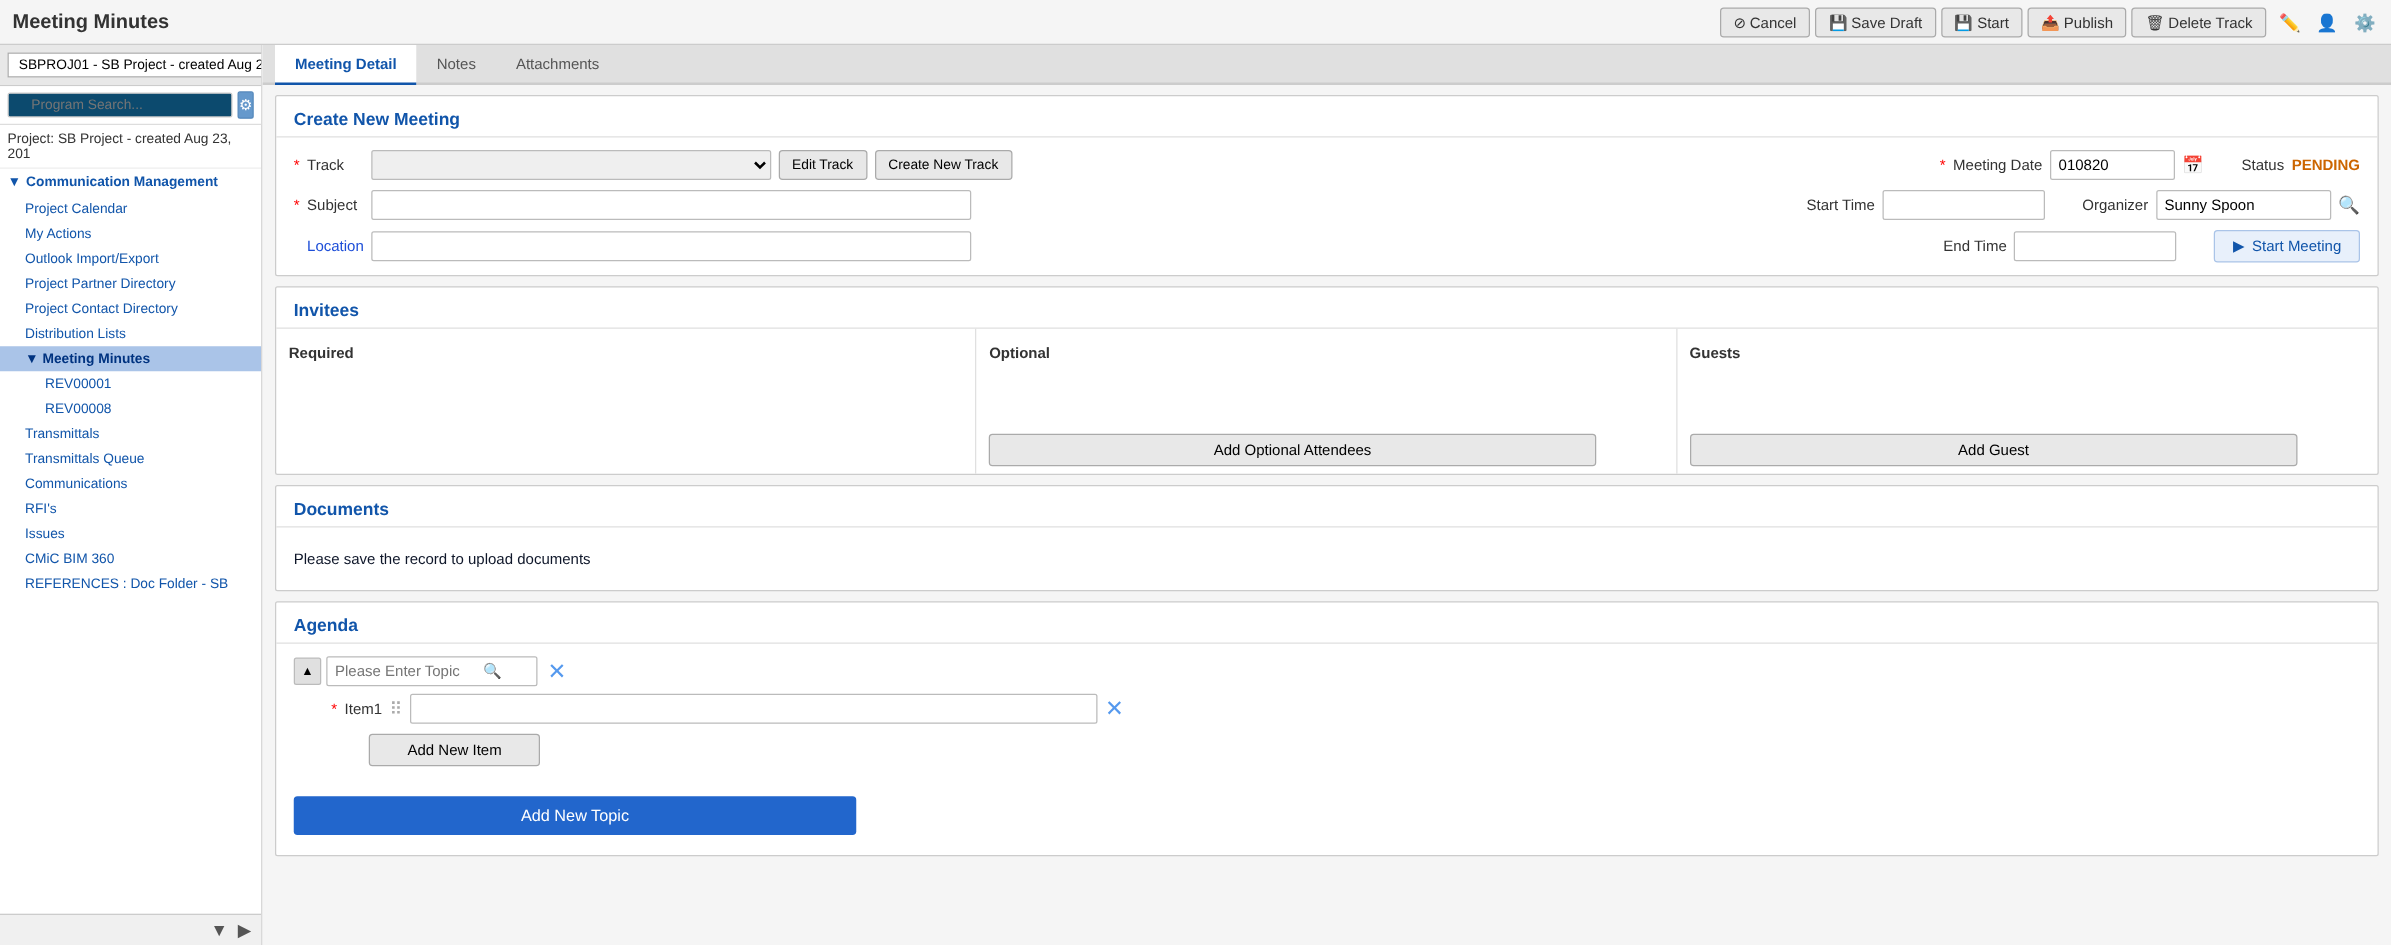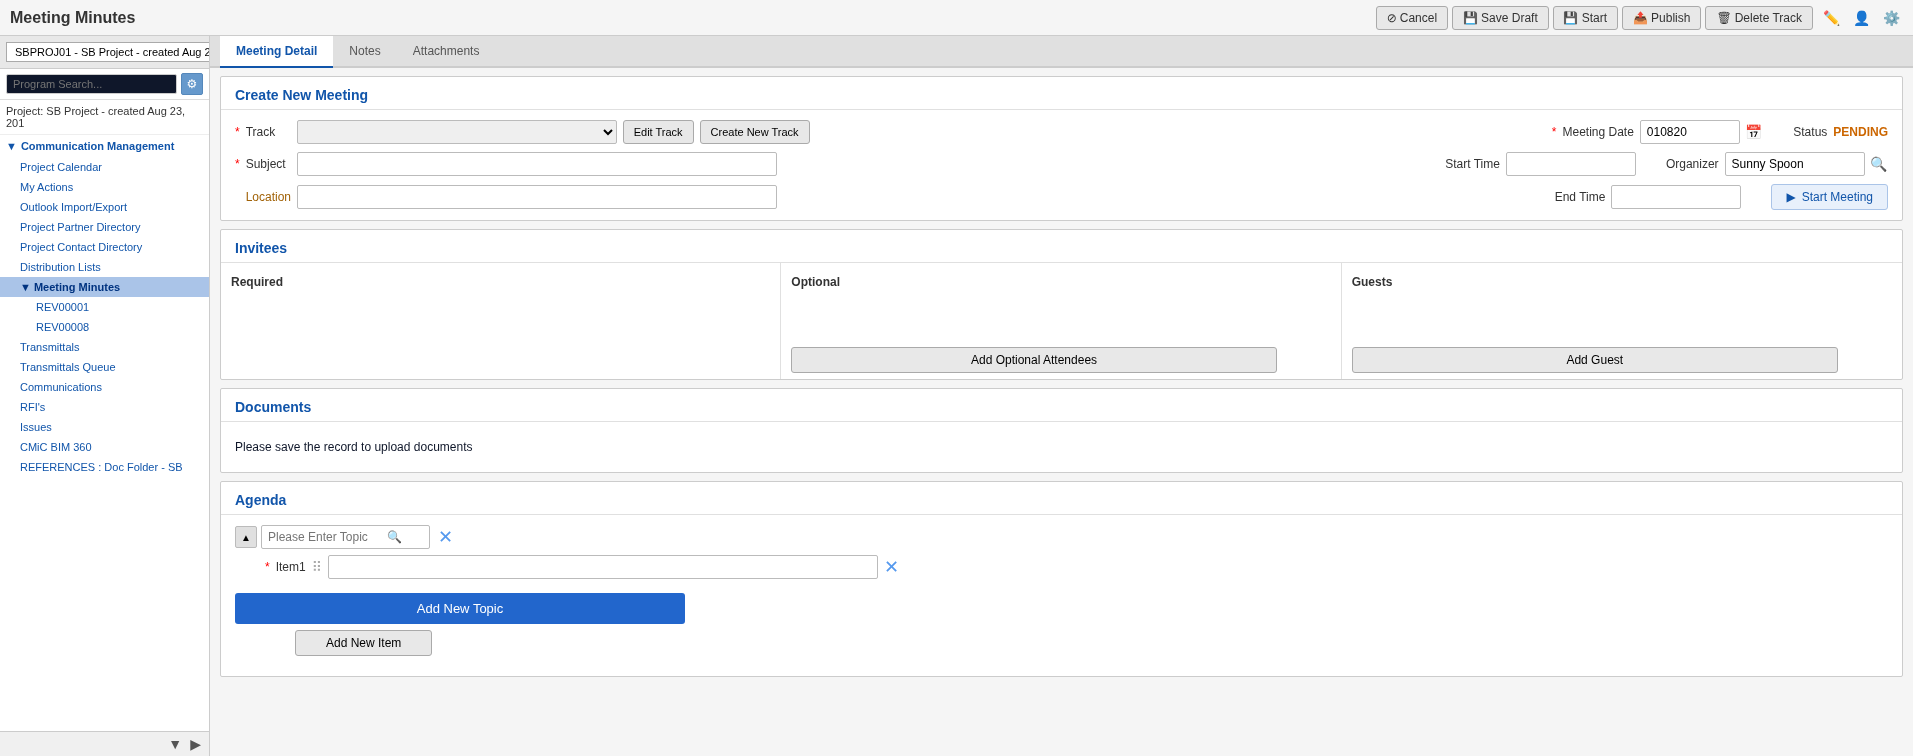--- a/index.html
+++ b/index.html
@@ -89,25 +89,25 @@
       display: flex;
       align-items: center;
       padding: 4px 6px;
       border-bottom: 1px solid #ddd;
       background: #fff;
       gap: 4px;
     }
     .sidebar-search {
       flex: 1;
       font-size: 11px;
-      padding: 3px 6px;
+      padding: 3px 18px;
       border: 1px solid #ccc;
       border-radius: 2px;
       color: #999;
-      background: #0f172a;
+      background: #0c4a6e;
     }
     .sidebar-gear {
       width: 22px;
       height: 22px;
       background: #6699cc;
       border: 1px solid #5588bb;
       border-radius: 2px;
       display: flex;
       align-items: center;
       justify-content: center;
@@ -529,21 +529,21 @@
           <div style="display:flex;align-items:center;gap:6px;margin-left:20px;">
             <span style="font-size:12px;color:#333;">Organizer</span>
             <input type="text" class="form-input" style="width: 140px;" value="Sunny Spoon">
             <span style="font-size:14px;color:#555;cursor:pointer;">🔍</span>
           </div>
         </div>
 
         <div style="display:flex;align-items:center;gap:10px;">
           <div style="display:flex;align-items:center;gap:6px;flex:1;">
             <span style="color:transparent;font-size:12px;">*</span>
-            <span style="font-size:12px;color:#a16207;min-width:45px;">Location</span>
+            <span style="font-size:12px;color:#1d4ed8;min-width:45px;">Location</span>
             <input type="text" class="form-input" style="width: 480px;">
           </div>
           <div style="display:flex;align-items:center;gap:6px;margin-left:20px;">
             <span style="font-size:12px;color:#333;white-space:nowrap;">End Time</span>
             <input type="text" class="form-input" style="width: 130px;">
           </div>
           <div style="margin-left:20px;">
             <button class="start-meeting-btn">
               <span>▶</span>
               <span>Start Meeting</span>
@@ -594,24 +594,24 @@
         </div>
 
         <div class="agenda-item-row">
           <span style="color:red;font-size:12px;">*</span>
           <span style="font-size:12px;color:#333;">Item1</span>
           <span style="color:#aaa;font-size:14px;cursor:grab;">⠿</span>
           <input type="text" class="agenda-item-input" style="">
           <span style="color:#5599ee;font-size:18px;cursor:pointer;">✕</span>
         </div>
 
+        <div style="margin-left:30px;">
+          <button class="add-new-item-btn">Add New Item</button>
+        </div>
+
         <div style="margin-top:8px;">
           <button class="add-new-topic-btn">Add New Topic</button>
         </div>
-
-        <div style="margin-left:30px;">
-          <button class="add-new-item-btn">Add New Item</button>
-        </div>
       </div>
     </div>
 
   </div>
 </div>
 
 </body></html>

